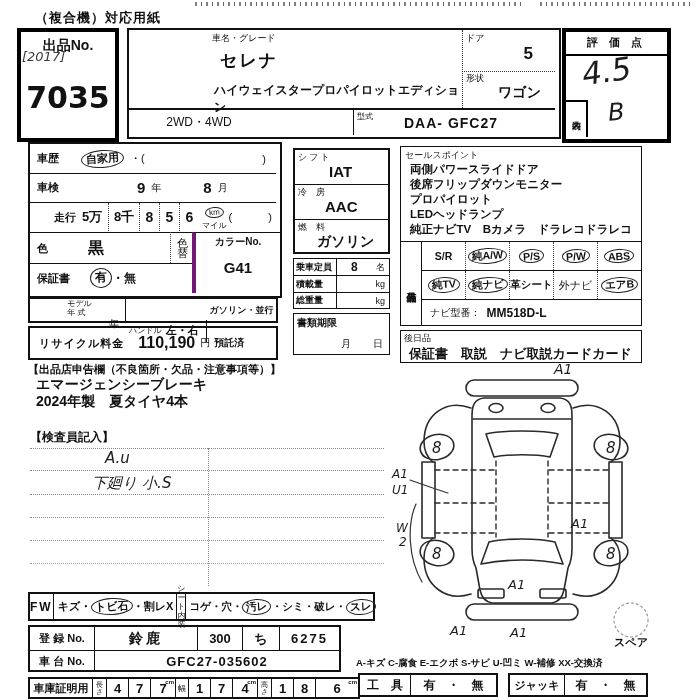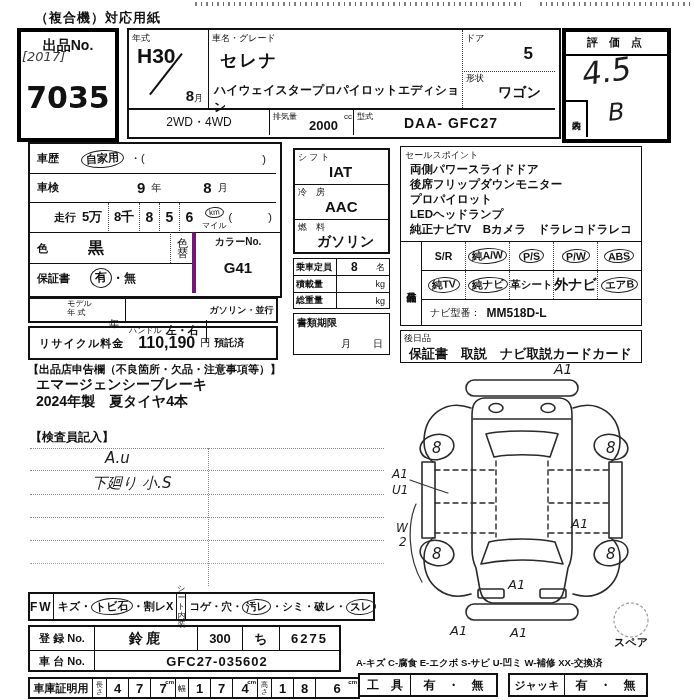--- a/index.html
+++ b/index.html
@@ -29,49 +29,38 @@
   <div class="abs b" style="left:35px;top:9px;font-size:13px;letter-spacing:1px;">（複合機）対応用紙</div>
 
   <div class="abs" style="left:17px;top:28px;width:94px;height:106px;border:4px solid #000;">
     <div class="abs b" style="left:0;right:0;top:5px;text-align:center;font-size:14px;">出品No.</div>
     <div class="abs hand" style="left:1px;top:17px;font-size:13px;color:#3a3a3a;">[2017]</div>
     <div class="abs" style="left:0;right:0;top:48px;text-align:center;font-size:30px;font-weight:600;font-family:'DejaVu Sans',sans-serif;">7035</div>
   </div>
 
   <div class="abs" style="left:127px;top:28px;width:430px;height:107px;border:2px solid #111;">
 
-    <div class="abs" style="left:0;top:0;width:79px;height:78px;border-right:1.5px solid #111;">
-      <div class="abs small-label" style="left:3px;top:2px;">年式</div>
-      <div class="abs b" style="left:8px;top:14px;font-size:21px;">H30</div>
-      <div class="abs" style="left:36px;top:18px;width:1.5px;height:52px;background:#111;transform:rotate(38deg);"></div>
-      <div class="abs" style="right:5px;bottom:3px;"><span class="b" style="font-size:15px;">8</span><span style="font-size:9px;">月</span></div>
-    </div>
 
     <div class="abs" style="left:79px;top:0;width:254px;height:78px;border-right:1.5px dotted #333;">
       <div class="abs small-label" style="left:4px;top:2px;">車名・グレード</div>
       <div class="abs b" style="left:12px;top:19px;font-size:17px;letter-spacing:2px;">セレナ</div>
       <div class="abs b" style="left:6px;top:52px;font-size:12px;">ハイウェイスタープロパイロットエディション</div>
     </div>
 
     <div class="abs" style="left:333px;top:0;width:93px;height:41px;border-bottom:1.5px dotted #333;">
       <div class="abs small-label" style="left:4px;top:2px;">ドア</div>
       <div class="abs b" style="right:22px;top:14px;font-size:17px;">5</div>
     </div>
     <div class="abs" style="left:333px;top:41px;width:93px;height:37px;">
       <div class="abs small-label" style="left:4px;top:1px;">形状</div>
       <div class="abs b" style="right:14px;top:13px;font-size:14px;">ワゴン</div>
     </div>
 
     <div class="abs" style="left:0;top:78px;width:426px;height:25px;border-top:2px solid #111;">
       <div class="abs cell" style="left:0;top:0;width:140px;height:25px;font-size:12px;">2WD・4WD</div>
-      <div class="abs" style="left:140px;top:0;width:84px;height:25px;border-left:1.5px solid #111;">
-        <span class="abs" style="left:3px;top:1px;font-size:8px;">排気量</span>
-        <span class="abs b" style="right:16px;bottom:2px;font-size:13px;">2000</span>
-        <span class="abs" style="right:2px;top:2px;font-size:8px;">cc</span>
-      </div>
       <div class="abs" style="left:224px;top:0;width:202px;height:25px;border-left:1.5px solid #111;">
         <span class="abs" style="left:3px;top:1px;font-size:8px;">型式</span>
         <span class="abs b" style="left:50px;top:5px;font-size:14px;letter-spacing:1px;">DAA- GFC27</span>
       </div>
     </div>
   </div>
 
   <div class="abs" style="left:562px;top:28px;width:101px;height:107px;border:4px solid #000;">
     <div class="abs b" style="left:0;right:0;top:0;height:19px;border-bottom:2px solid #000;text-align:center;font-size:11px;letter-spacing:4px;padding-top:3px;">評 価 点</div>
     <div class="abs hand" style="left:16px;top:21px;font-size:31px;transform:rotate(-8deg);">4.5</div>
@@ -231,21 +220,21 @@
       <div class="row" style="height:28px;border-bottom:1px solid #111;">
         <span class="cell dotr" style="flex:1;height:100%;font-size:10.5px;font-weight:bold;">
             <span class="circled">純TV</span>
           </span>
         <span class="cell dotr" style="flex:1;height:100%;font-size:10.5px;font-weight:bold;">
             <span class="circled">純ナビ</span>
           </span>
         <span class="cell dotr" style="flex:1;height:100%;font-size:10.5px;font-weight:bold;">
             <span>革シート</span>
           </span>
-        <span class="cell dotr" style="flex:1;height:100%;font-size:14px;font-weight:bold;">
+        <span class="cell dotr" style="flex:1;height:100%;font-size:11px;font-weight:normal;">
             <span>外ナビ</span>
           </span>
         <span class="cell" style="flex:1;height:100%;font-size:10.5px;font-weight:bold;">
             <span class="circled">エアB</span>
           </span>
       </div>
       <div class="row" style="height:25px;">
         <span style="font-size:10px;margin-left:8px;">ナビ型番：</span>
         <span class="b" style="font-size:12px;margin-left:6px;">MM518D-L</span>
       </div>

